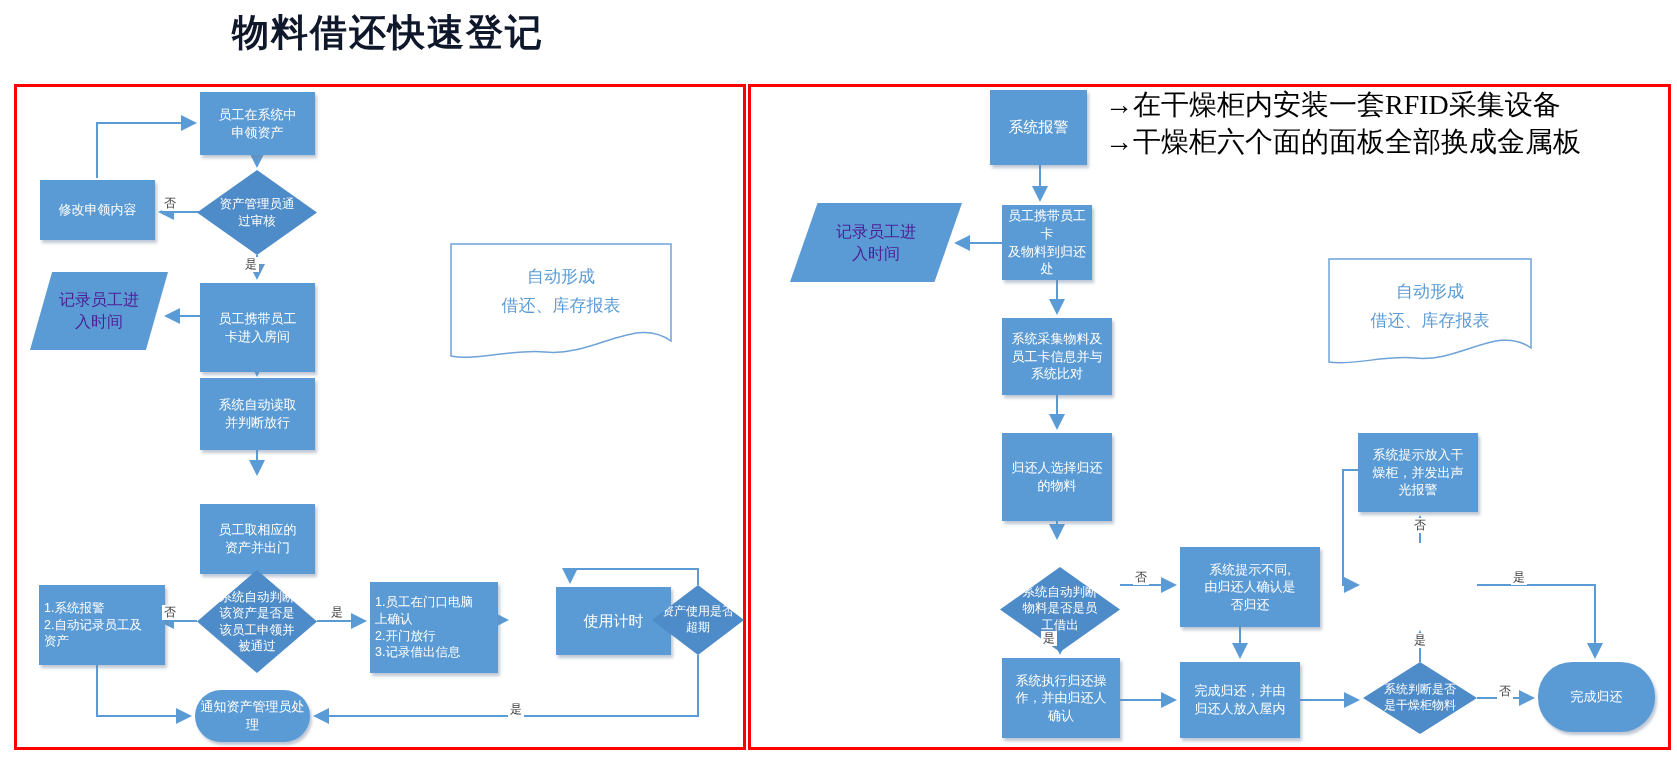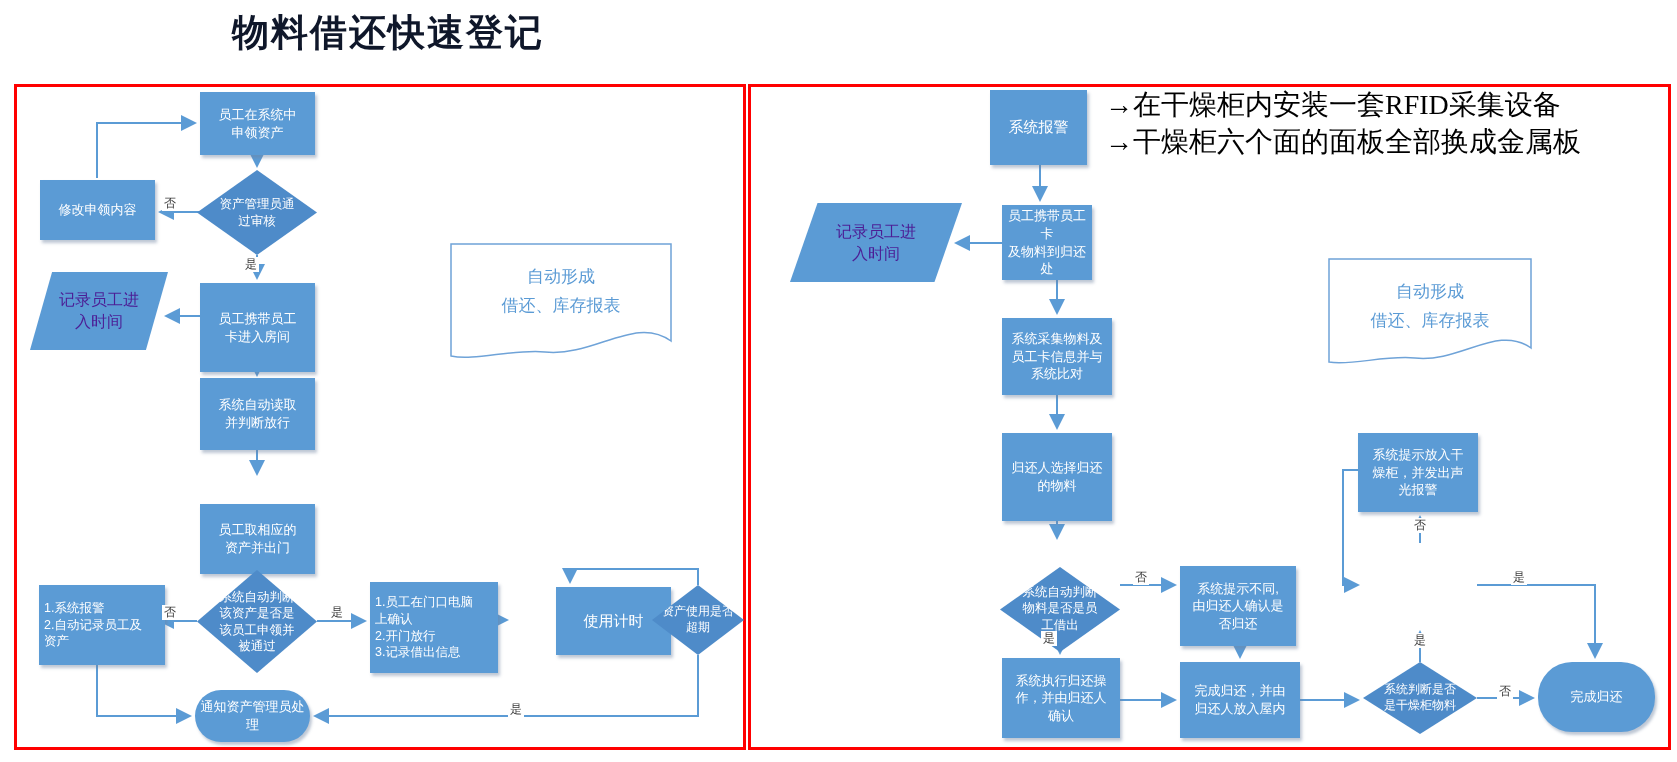--- a/index.html
+++ b/index.html
@@ -159,21 +159,21 @@
 员工卡信息并与
 系统比对</div>
 
   <div class="node" style="left:1002px;top:433px;width:110px;height:88px;">归还人选择归还
 的物料</div>
 
   <div class="diamond" style="left:1000px;top:567px;width:120px;height:85px;font-family:Liberation Mono, monospace;">系统自动判断
 物料是否是员
 工借出</div>
 
-  <div class="node" style="left:1180px;top:566px;width:116px;height:80px;">系统提示不同,
+  <div class="node" style="left:1180px;top:547px;width:140px;height:80px;">系统提示不同,
 由归还人确认是
 否归还</div>
 
   <div class="node" style="left:1002px;top:658px;width:118px;height:80px;">系统执行归还操
 作，并由归还人
 确认</div>
 
   <div class="node" style="left:1180px;top:662px;width:120px;height:76px;">完成归还，并由
 归还人放入屋内</div>
 

